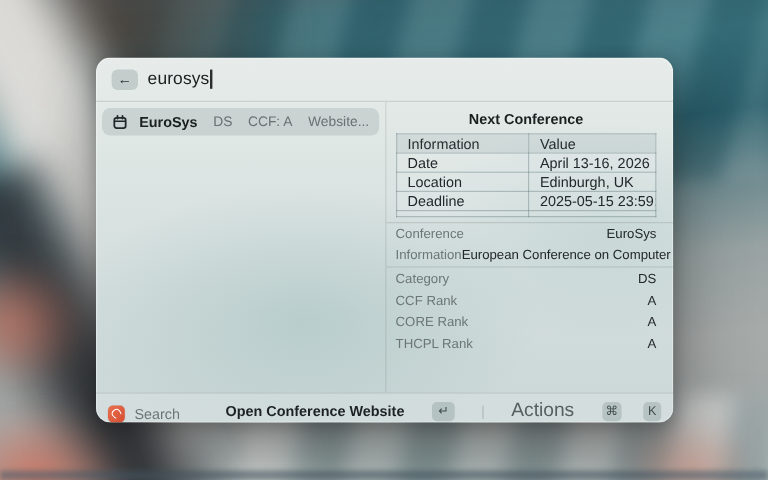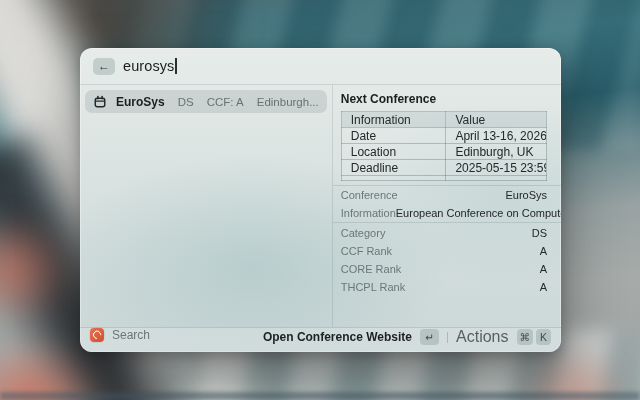--- a/index.html
+++ b/index.html
@@ -49,42 +49,42 @@
   .main { flex:1; display:flex; min-height:0; }
   .list-pane { flex:0 0 186px; border-right:1px solid rgba(40,55,60,0.12); padding:5px; }
   .list-item { height:23px; border-radius:7px; background:rgba(130,146,148,0.24);
     display:flex; align-items:center; padding:0 8px; }
   .li-icon { display:flex; margin-right:9px; }
   .li-title { font-size:12px; font-weight:700; color:#1b1f20; margin-right:13px; white-space:nowrap; }
   .li-badge { font-size:11.5px; color:#687273; margin-right:13px; white-space:nowrap; }
   .li-badge:last-child { margin-right:0; overflow:hidden; }
 
   .detail-pane { flex:1; padding:0 14px 0 8px; overflow:hidden; }
-  .detail-heading { margin-top:8px; font-size:12px; line-height:13px; font-weight:700; color:#1b1f20; }
+  .detail-heading { margin-top:8px; font-size:12px; line-height:13px; font-weight:700; color:#1b1f20;text-align:center; }
   .conf-table { margin-top:5px; width:100%; border-collapse:collapse; font-size:12px; color:#23282a; table-layout:fixed; }
   .conf-table th, .conf-table td { border:1px solid rgba(70,92,98,0.30); height:16px; padding:0 4px 0 9px;
     text-align:left; font-weight:400; white-space:nowrap; overflow:hidden; }
   .conf-table th { background:rgba(122,148,158,0.16); font-weight:500; color:#272c2d; }
   .conf-table td { background:rgba(255,255,255,0.10);margin-top:44px; }
   .conf-table col.c1 { width:51%; }
   .conf-table tr.partial td { height:5px; padding:0; }
   .meta-divider { height:1px; background:rgba(40,55,60,0.14); margin:4px -14px 0 -8px; }
   .meta-row { height:18px; display:flex; align-items:center; justify-content:space-between; font-size:11px; }
   .meta-label { color:#6c7677; white-space:nowrap;text-align:center; }
   .meta-value { color:#22272a; white-space:nowrap; }
   .meta-sep { height:1px; background:rgba(40,55,60,0.13); margin:0 -14px 1px -8px; }
 
-  .footer { flex:0 0 25px; border-top:1px solid rgba(40,55,60,0.15); display:flex; align-items:flex-start;
+  .footer { flex:0 0 25px; border-top:1px solid rgba(40,55,60,0.15); display:flex; align-items:flex-end;
     padding:0 10px; background:rgba(222,229,228,0.45); }
   .ext-icon { width:14px; height:14px; border-radius:4px; position:relative; flex:0 0 14px;
     background:linear-gradient(135deg,#e8714f 0%, #d64d31 100%); box-shadow:0 0 0 0.5px rgba(0,0,0,0.1); }
   .ext-icon::after { content:""; position:absolute; left:3.2px; top:3.2px; width:5.5px; height:5.5px;
     border:1.7px solid #fff; border-radius:50%; border-bottom-color:transparent; transform:rotate(-40deg); }
   .footer-left-label { margin-left:8px; font-size:12px; color:#6c7677; }
-  .footer-right { margin-left:auto; display:flex; align-items:center; }
+  .footer-right { margin-left:auto; display:flex; align-items:center;gap:15px; }
   .primary-action { font-size:12px; font-weight:700; color:#1d2122; margin-right:8px; }
   .key { height:16px; min-width:15px; padding:0 3px; border-radius:4px; background:rgba(108,128,130,0.28);
     color:#414c4e; font-size:10.5px; line-height:16px; text-align:center; }
   .enter-key { min-width:19px; }
   .vsep { width:1px; height:11px; background:rgba(40,55,60,0.22); margin:0 8px; }
   .actions-label { font-size:16px; color:#565f61; margin-right:8px; }
   .cmd-key { margin-right:3px; }
 </style>
 </head>
 <body>
@@ -120,21 +120,21 @@
           <svg width="14" height="14" viewBox="0 0 16 16">
             <rect x="2.6" y="3.6" width="10.8" height="9.8" rx="2.2" fill="none" stroke="#22282a" stroke-width="1.7"></rect>
             <line x1="5.6" y1="1.7" x2="5.6" y2="4.3" stroke="#22282a" stroke-width="1.7" stroke-linecap="round"></line>
             <line x1="10.4" y1="1.7" x2="10.4" y2="4.3" stroke="#22282a" stroke-width="1.7" stroke-linecap="round"></line>
             <line x1="3.2" y1="6.9" x2="12.8" y2="6.9" stroke="#22282a" stroke-width="1.5"></line>
           </svg>
         </span>
         <span class="li-title">EuroSys</span>
         <span class="li-badge">DS</span>
         <span class="li-badge">CCF: A</span>
-        <span class="li-badge">Edinburgh...</span>
+        <span class="li-badge">Website...</span>
       </div>
     </div>
 
     <div class="detail-pane">
       <div class="detail-heading">Next Conference</div>
 
       <table class="conf-table">
         <colgroup>
             <col class="c1">
             <col>

